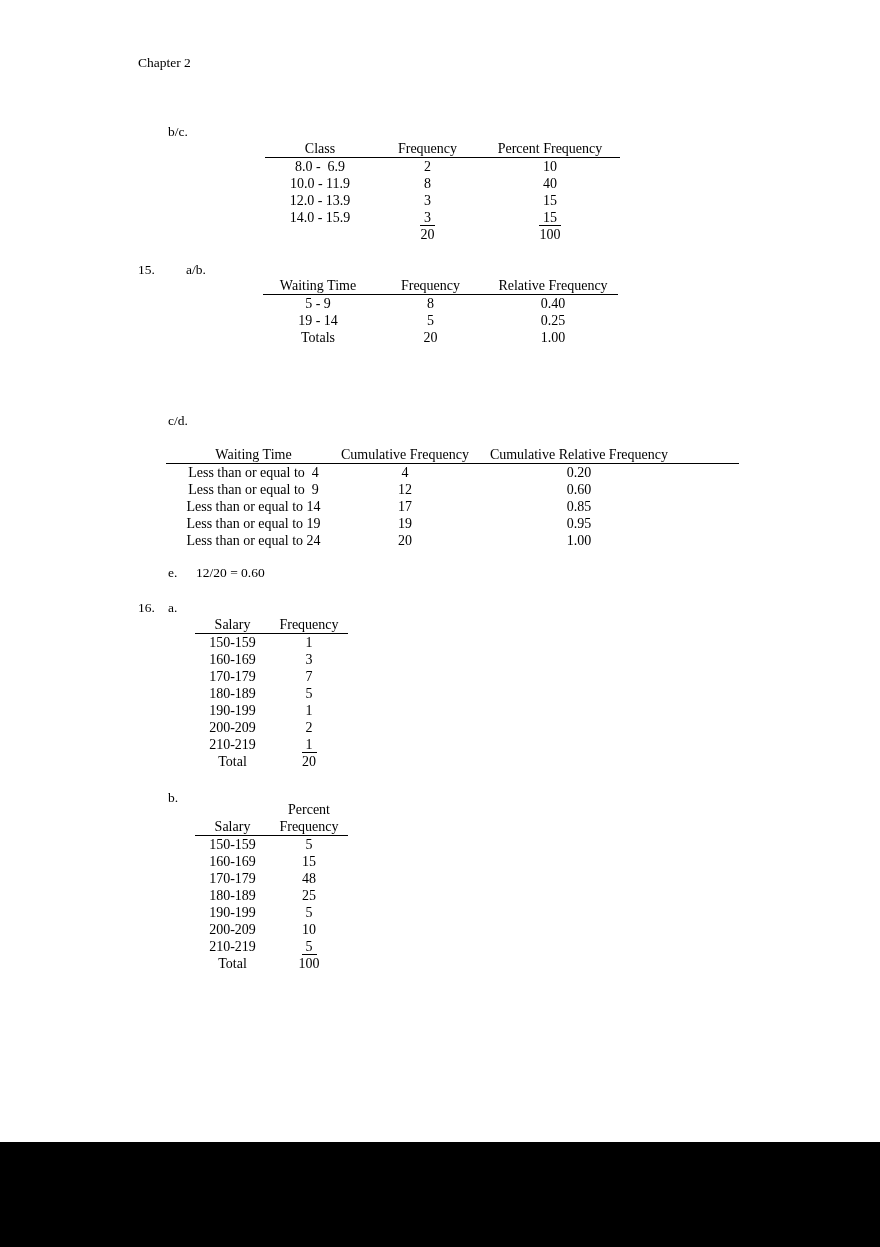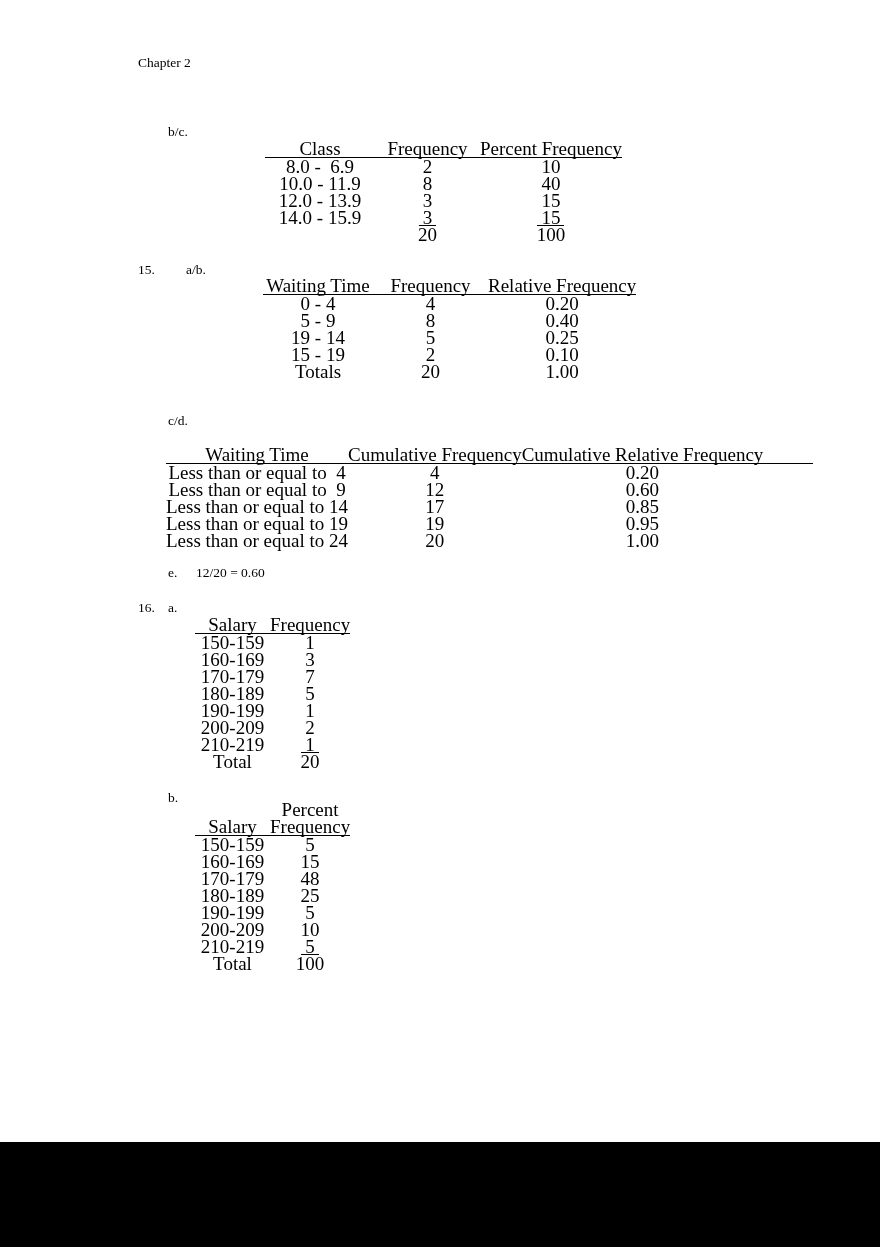--- a/index.html
+++ b/index.html
@@ -5,21 +5,21 @@
   html,body{margin:0;padding:0;}
   body{
     width:880px;height:1247px;position:relative;overflow:hidden;
     background:#ffffff;color:#000;
     font-family:"Liberation Serif","DejaVu Serif",serif;
     font-size:13.5px;
   }
   .t{position:absolute;white-space:pre;line-height:15px;text-align:center;}
   .tbl{
     position:absolute;border-collapse:collapse;table-layout:fixed;
-    font-size:19px;
+    font-size:14px;
   }
   .tbl th,.tbl td{
     padding:0;height:17px;line-height:17px;text-align:center;
     white-space:pre;vertical-align:middle;font-weight:normal;overflow:visible;
   }
   .tbl tr.hdr th{border-bottom:1.5px solid #000;}
   .tbl tr.norule th{border-bottom:none;}
   .lft{text-align:left;padding-left:7px;}
   .lft3{text-align:left;padding-left:12px;}
   .total-label{text-align:right;padding-right:6px;}
@@ -88,38 +88,28 @@
       </colgroup>
     <thead>
       <tr class="hdr">
         <th class="lft">Waiting Time</th>
         <th>Frequency</th>
         <th>Relative Frequency</th>
       </tr>
     </thead>
     <tbody>
       <tr>
-        <td class="lft">0 - 4</td>
-        <td>4</td>
-        <td>0.20</td>
-      </tr>
-      <tr>
         <td class="lft">5 - 9</td>
         <td>8</td>
         <td>0.40</td>
       </tr>
       <tr>
         <td class="lft">19 - 14</td>
         <td>5</td>
         <td>0.25</td>
-      </tr>
-      <tr>
-        <td class="lft">15 - 19</td>
-        <td>2</td>
-        <td>0.10</td>
       </tr>
       <tr>
         <td>Totals</td>
         <td>20</td>
         <td>1.00</td>
       </tr>
     </tbody>
   </table>
 
   <div class="t" style="left:168px;top:413px">c/d.</div>

